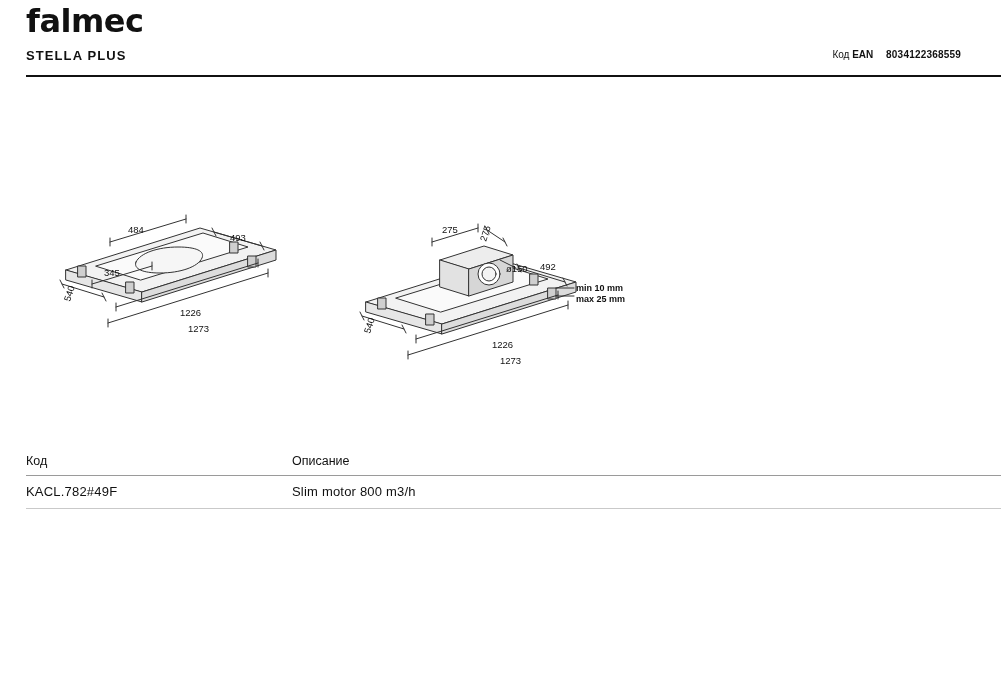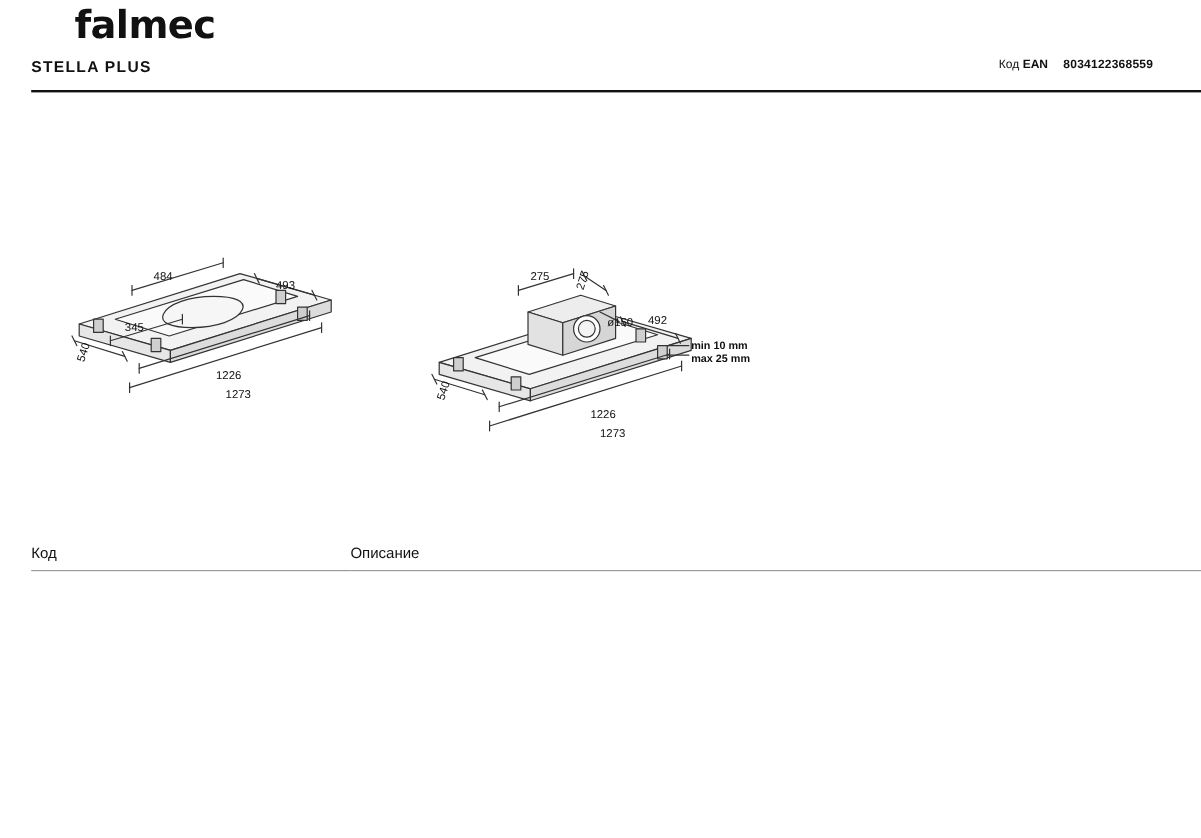--- a/index.html
+++ b/index.html
@@ -26,21 +26,20 @@
   
   .brand {
     position: absolute;
     left: 26px;
     top: 2px;
     font-size: 32px;
     font-weight: bold;
     letter-spacing: -0.5px;
     color: #111;
     font-family: "DejaVu Sans", sans-serif;
-    margin-left: 36px;
   }
   .model-title {
     position: absolute;
     left: 26px;
     top: 48px;
     font-size: 13px;
     font-weight: bold;
     letter-spacing: 1.1px;
     color: #111;
     text-align: right;
@@ -297,16 +296,20 @@
 
 
   <table class="acc-table">
     <thead>
       <tr>
         <th class="col-code">Код</th>
         <th>Описание</th>
       </tr>
     </thead>
     <tbody>
+      <tr>
+        <td class="col-code">KACL.782#49F</td>
+        <td>Slim motor 800 m3/h</td>
+      </tr>
     </tbody>
   </table>
 
 </div>
 
 </body></html>

